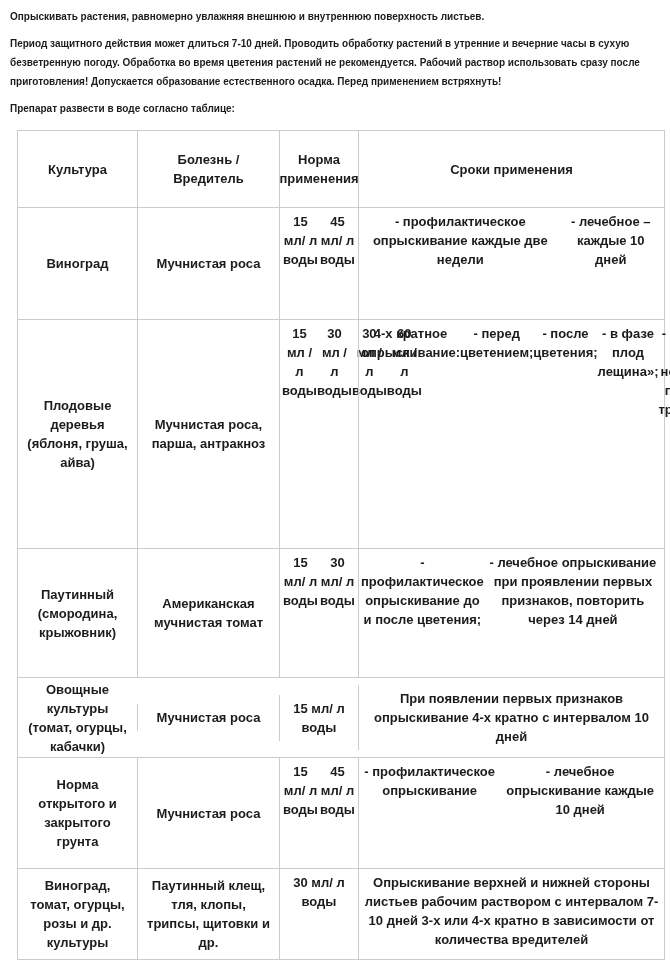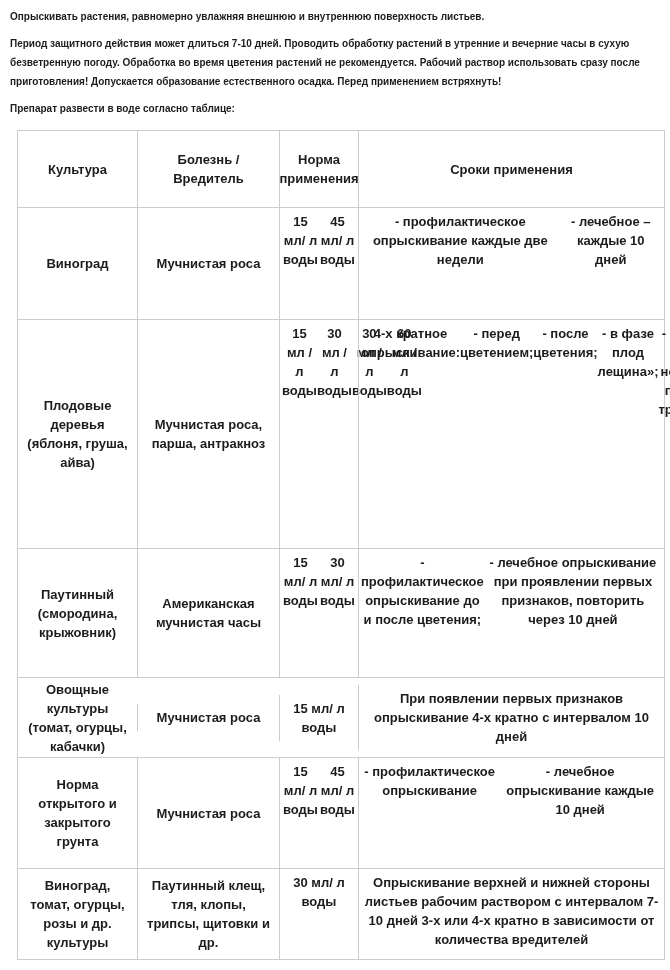--- a/index.html
+++ b/index.html
@@ -81,28 +81,28 @@
         <div class="blk">4-х кратное опрыскивание:</div>
         <div class="blk">- перед цветением;</div>
         <div class="blk">- после цветения;</div>
         <div class="blk">- в фазе плод лещина»;</div>
         <div class="blk">- через 2 недели после третьей</div>
       </div>
     </div>
 
     <div class="trow r2">
       <div class="cell c1 center">Паутинный (смородина, крыжовник)</div>
-      <div class="cell c2 center">Американская мучнистая часы</div>
+      <div class="cell c2 center">Американская мучнистая томат</div>
       <div class="cell c3 stack">
         <div class="blk">15 мл/ л воды</div>
         <div class="blk">30 мл/ л воды</div>
       </div>
       <div class="cell c4 stack">
         <div class="blk">- профилактическое опрыскивание до и после цветения;</div>
-        <div class="blk">- лечебное опрыскивание при проявлении первых признаков, повторить через 10 дней</div>
+        <div class="blk">- лечебное опрыскивание при проявлении первых признаков, повторить через 14 дней</div>
       </div>
     </div>
 
     <div class="trow r3">
       <div class="cell c1 center">Овощные культуры (томат, огурцы, кабачки)</div>
       <div class="cell c2 center">Мучнистая роса</div>
       <div class="cell c3 stack">
         <div class="blk">15 мл/ л воды</div>
       </div>
       <div class="cell c4 stack">

